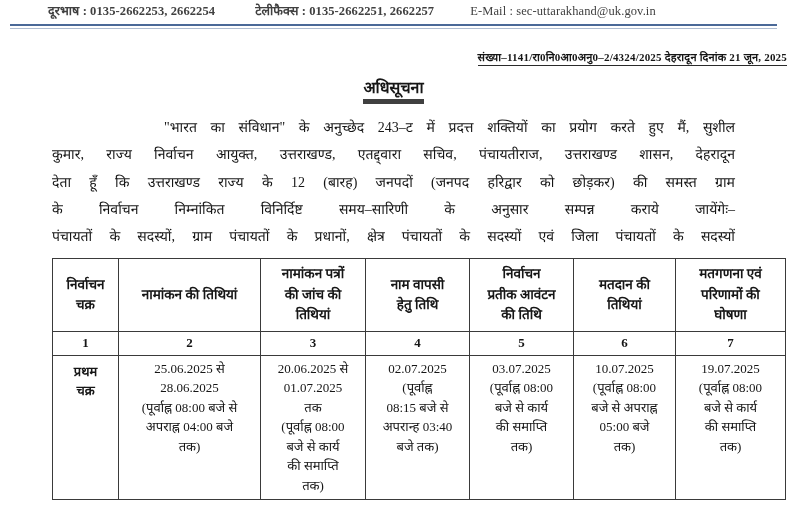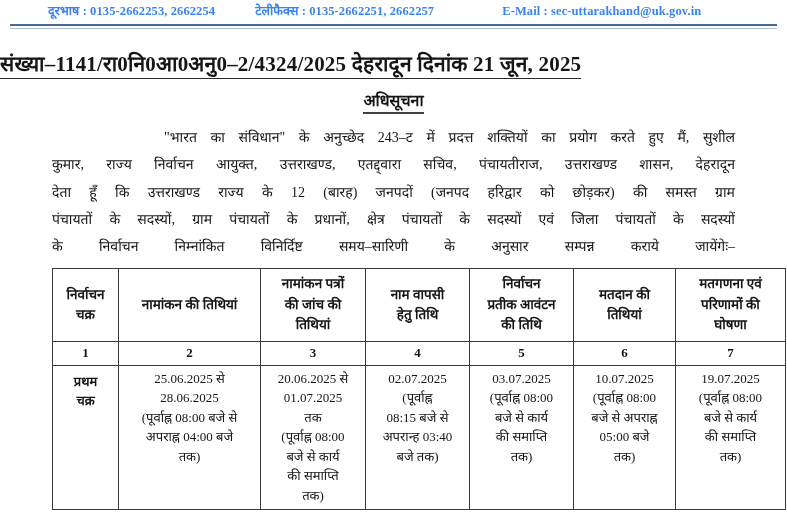--- a/index.html
+++ b/index.html
@@ -15,70 +15,70 @@
     font-family: "Liberation Serif", "DejaVu Serif", serif;
     color: #1c1c1c;
     position: relative;
   }
 
   
   .contact-bar {
     display: flex;
     align-items: baseline;
     padding: 2px 0 3px 0;
-    color: #3b82f6;
+    color: #404040;
     font-family: "Liberation Serif", "DejaVu Serif", serif;
     font-weight: bold;
     font-size: 12.5px;
     letter-spacing: 0.1px;
   }
   .contact-item {
     white-space: nowrap;
   }
   .contact-phone  { margin-left: 48px; }
   .contact-fax    { margin-left: 40px; }
-  .contact-email  { margin-left: 68px; font-weight: bold; }
+  .contact-email  { margin-left: 36px; font-weight: normal; }
 
   .rule-thick {
     height: 2px;
     background: #2c4f86;
     margin: 2px 10px 0 10px;
     opacity: .85;
   }
   .rule-thin {
     height: 1px;
     background: #6d86ab;
     margin: 2px 10px 0 10px;
     opacity: .55;
   }
 
   
   .subject-line {
-    text-align: left;
+    text-align: right;
     margin-top: 20px;
-    font-size: 21px;
+    font-size: 11px;
     font-weight: 600;
     letter-spacing: .2px;
     color: #161616;
   }
   .subject-line .u {
     border-bottom: 1px solid #2a2a2a;
     padding-bottom: 1px;
     display: inline-block;
   }
 
   .doc-title {
     text-align: center;
     margin-top: 10px;
     font-size: 16px;
     font-weight: 700;
     color: #161616;
   }
   .doc-title .u {
-    border-bottom: 2px solid #404040;
+    border-bottom: 5px solid #404040;
     padding-bottom: 1px;
     display: inline-block;
   }
 
   
   .body-block {
     margin: 10px 52px 0 52px;
     font-size: 14px;
     line-height: 1.95;
     color: #151515;
@@ -154,22 +154,22 @@
 </div>
 
 <div class="doc-title">
   <span class="u">अधिसूचना</span>
 </div>
 
 <div class="body-block">
   <span class="body-line first">"भारत का संविधान" के अनुच्छेद 243–ट में प्रदत्त शक्तियों का प्रयोग करते हुए मैं, सुशील</span>
   <span class="body-line">कुमार, राज्य निर्वाचन आयुक्त, उत्तराखण्ड, एतद्द्वारा सचिव, पंचायतीराज, उत्तराखण्ड शासन, देहरादून</span>
   <span class="body-line">देता हूँ कि उत्तराखण्ड राज्य के 12 (बारह) जनपदों (जनपद हरिद्वार को छोड़कर) की समस्त ग्राम</span>
+  <span class="body-line last">के निर्वाचन निम्नांकित विनिर्दिष्ट समय–सारिणी के अनुसार सम्पन्न कराये जायेंगेः–</span>
   <span class="body-line">पंचायतों के सदस्यों, ग्राम पंचायतों के प्रधानों, क्षेत्र पंचायतों के सदस्यों एवं जिला पंचायतों के सदस्यों</span>
-  <span class="body-line last">के निर्वाचन निम्नांकित विनिर्दिष्ट समय–सारिणी के अनुसार सम्पन्न कराये जायेंगेः–</span>
 </div>
 
 <div class="schedule-wrap">
   <table class="schedule">
     <colgroup>
       <col class="c1">
         <col class="c2">
         <col class="c3">
         <col class="c4">
         <col class="c5">

